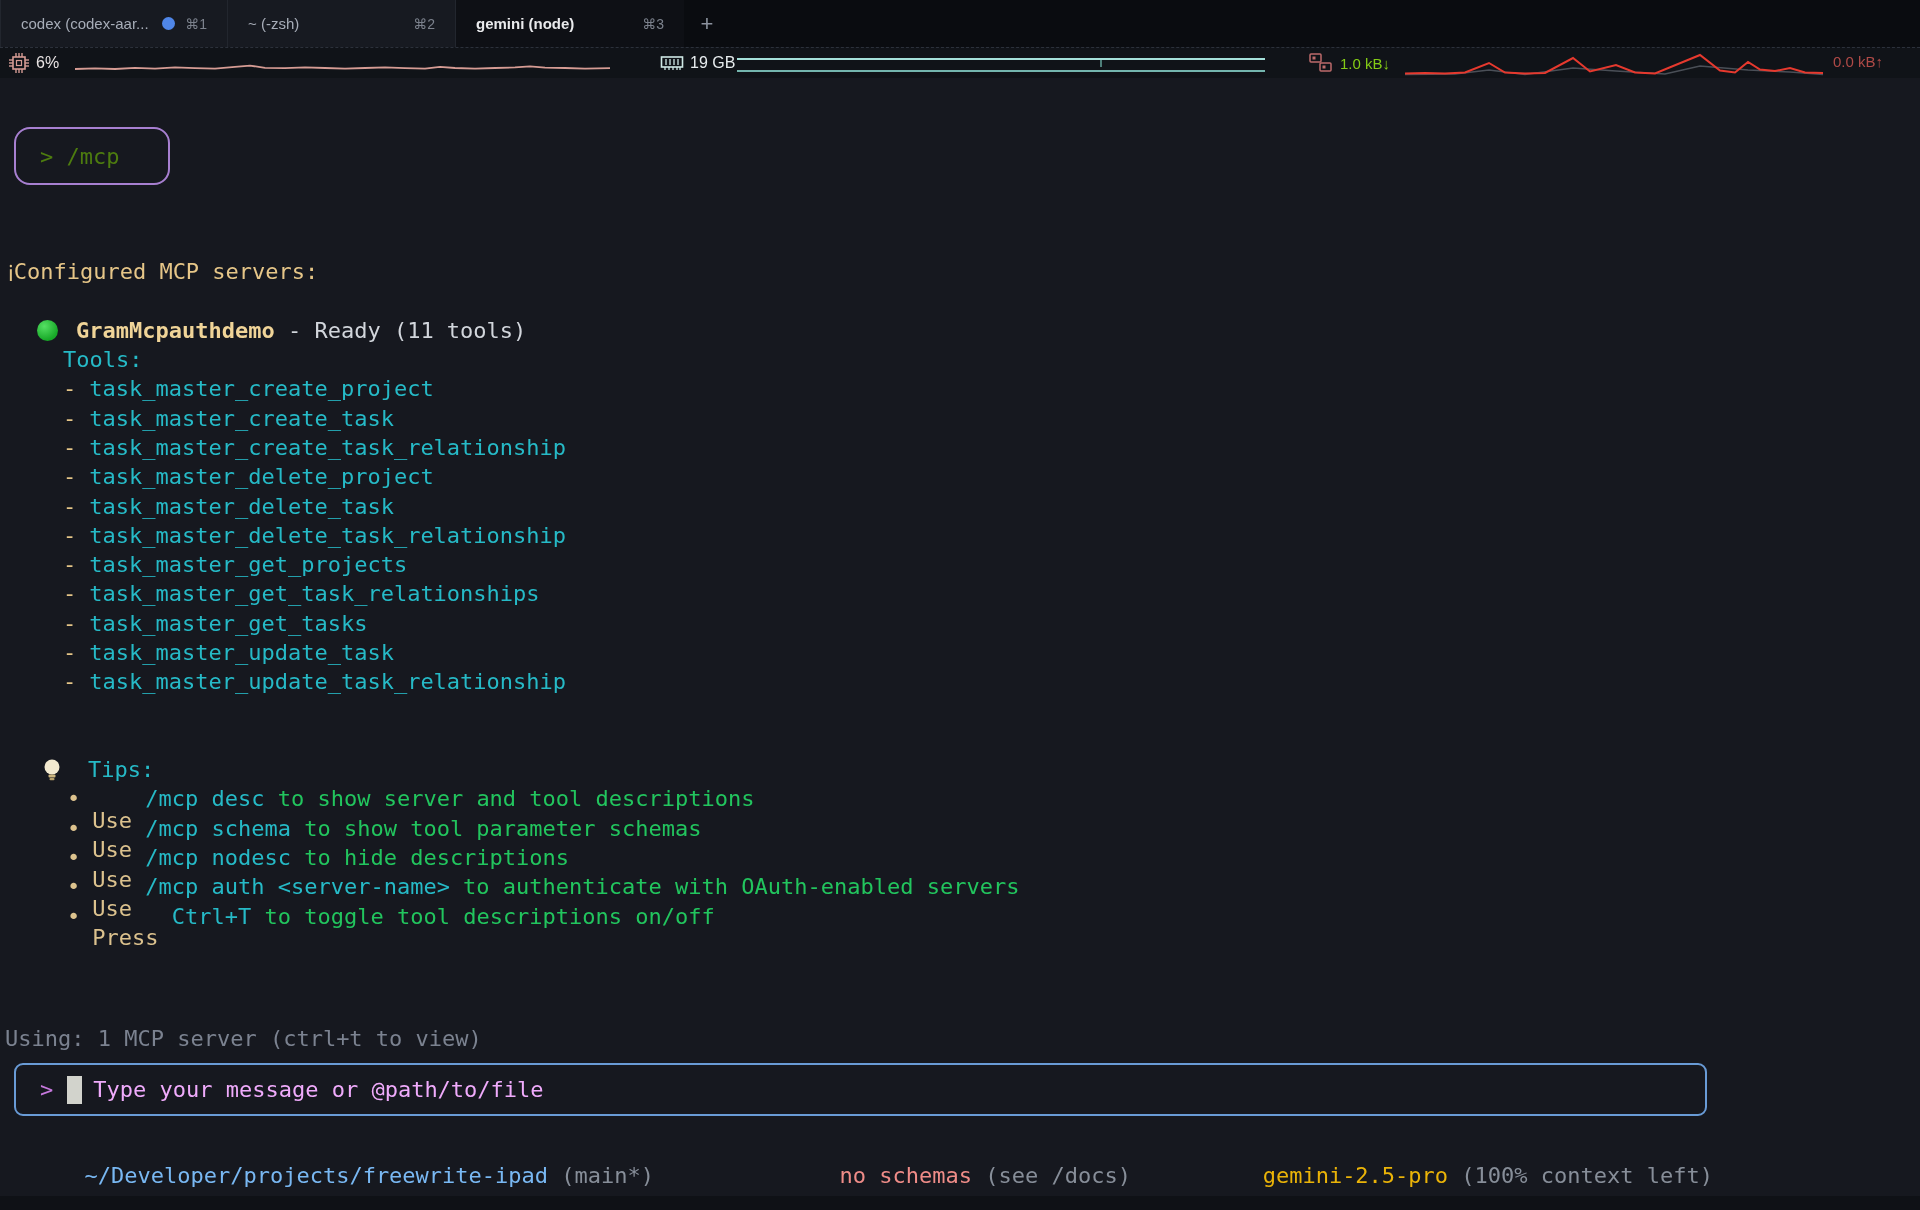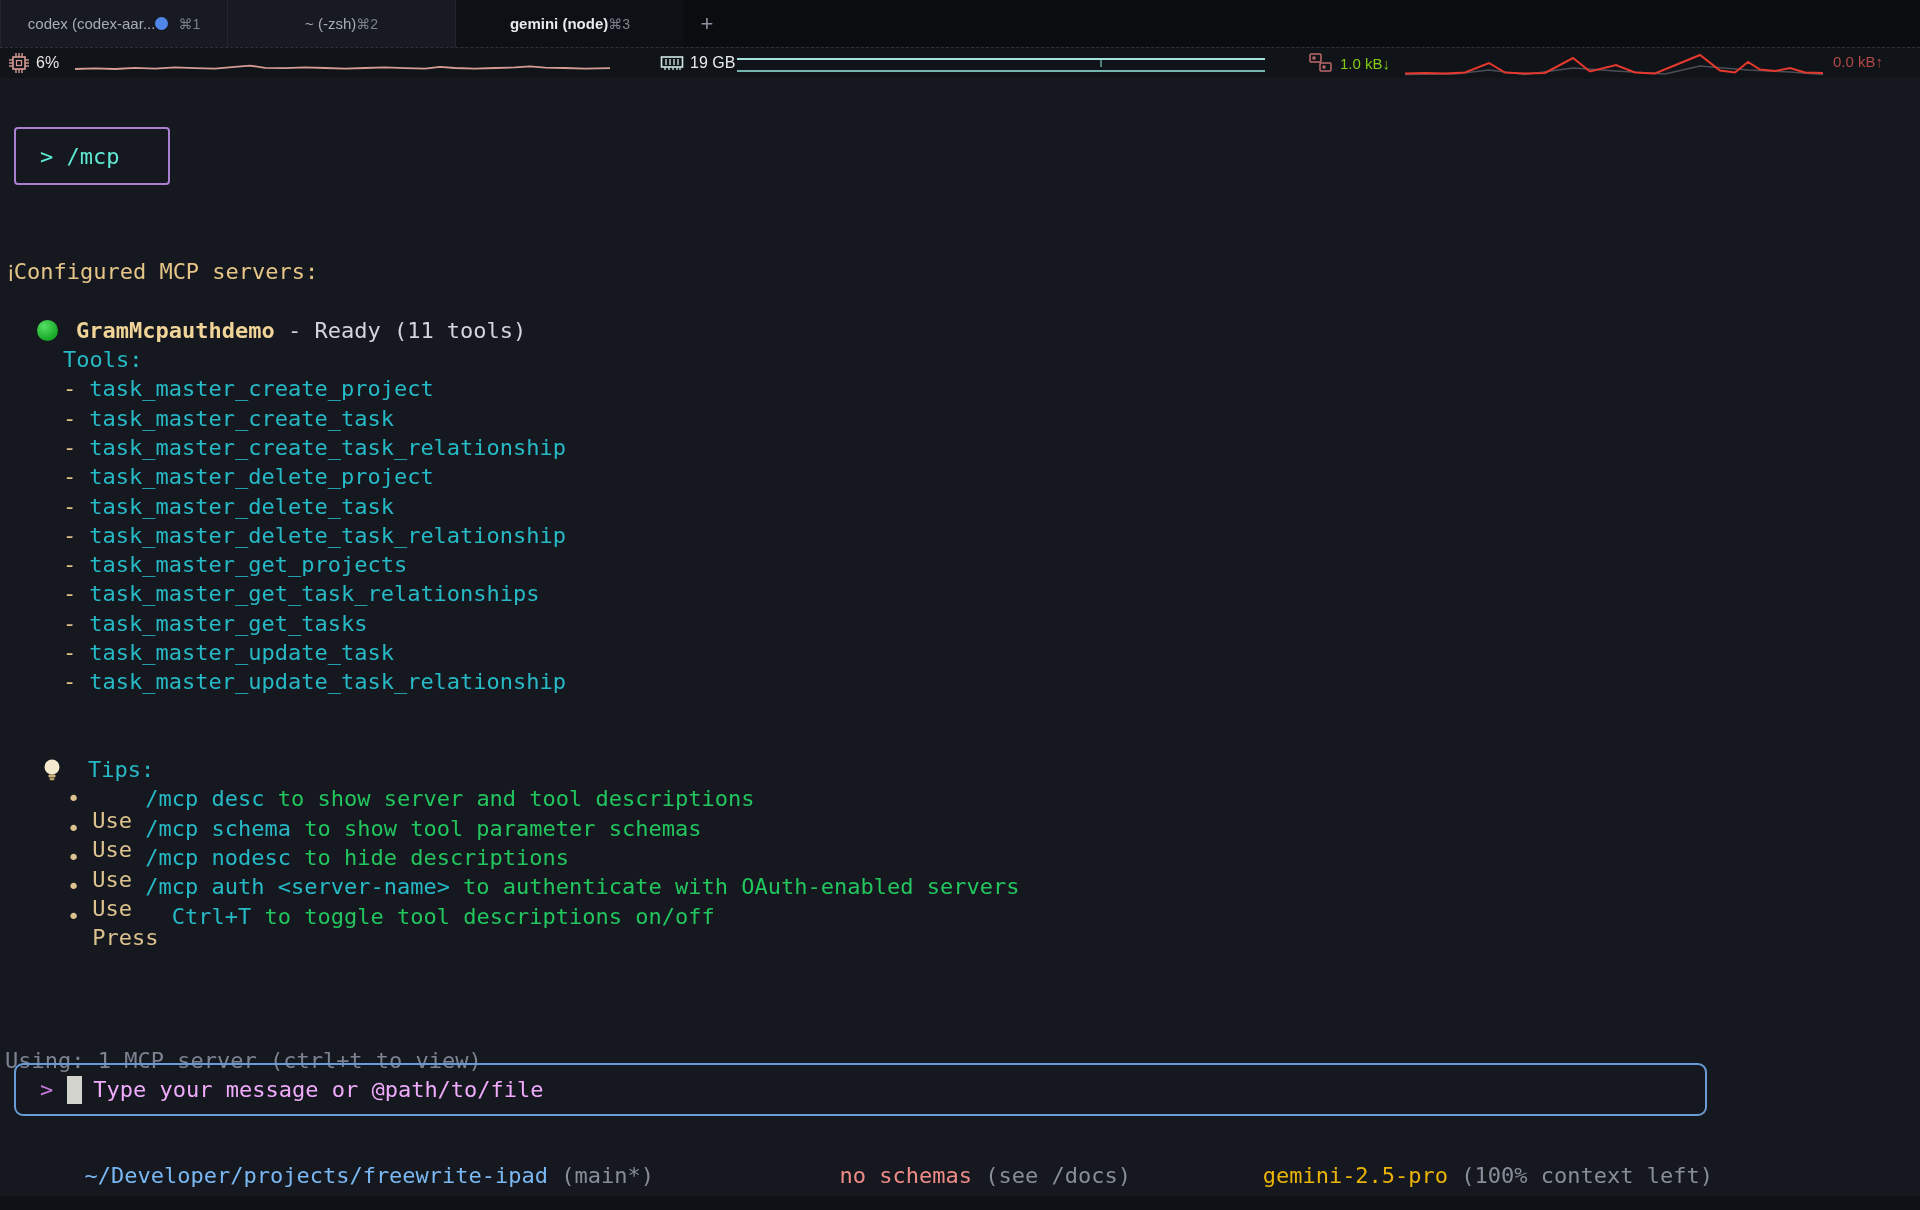--- a/index.html
+++ b/index.html
@@ -4,21 +4,21 @@
 <style>
   * { margin:0; padding:0; box-sizing:border-box; }
   html,body { width:1920px; height:1210px; background:#16181f; overflow:hidden; }
   .stage { position:relative; width:1920px; height:1210px; background:#16181f;
            font-family:"DejaVu Sans Mono","Liberation Mono",monospace; }
 
   
   .tabbar { position:absolute; left:0; top:0; width:1920px; height:47px;
             background:#0a0c10; display:flex; align-items:stretch;
             font-family:"Liberation Sans","DejaVu Sans",sans-serif; }
-  .tab { width:228px; display:flex; align-items:center; justify-content:center;
+  .tab { width:228px; display:flex; align-items:center; justify-content:space-between;
          padding:0 20px; background:#171a21; border-right:1px solid #22262e;
          color:#a7adb8; font-size:15px; cursor:default; }
   .tab:first-child { border-left:1px solid #22262e; }
   .tab .tab-label { overflow:hidden; white-space:nowrap; }
   .tab.active { background:#0e1015; color:#e9eaec; font-weight:600; border-right:none; }
   .tab-right { display:flex; align-items:center; gap:10px; }
   .tab-shortcut { color:#7c828d; font-size:14px; font-weight:400; }
   .tab-dot { width:13px; height:13px; border-radius:50%; background:#4f86e8; }
   .newtab { display:flex; align-items:center; justify-content:center; width:46px;
             color:#8b929e; font-size:22px; font-weight:300; }
@@ -35,22 +35,22 @@
   .sb-mem-label { color:#e7ecee; font-size:16px; }
   .mem-graph { position:absolute; left:737px; top:10px; width:528px; height:14px;
                border-top:2px solid #a5e0da; border-bottom:2px solid #74b5ae; }
   .mem-tick { position:absolute; left:363px; top:0; width:2px; height:7px; background:#4e7f7a; }
   .sb-net   { left:1308px; }
   .net-label { color:#84cc16; font-size:15px; }
   .sb-net-graph { position:absolute; left:1405px; top:2px; }
   .net-up-label { position:absolute; left:1833px; top:5px; color:#b04a47; font-size:15px; }
 
   .cmd-box { position:absolute; left:14px; top:127px; width:156px; height:58px;
-             border:2px solid #a77fd0; border-radius:4px; display:flex; align-items:center;
-             padding-left:24px; color:#5eead4; font-size:22px; }
+             border:2px solid #a77fd0; border-radius:16px; display:flex; align-items:center;
+             padding-left:24px; color:#4d7c0f; font-size:22px; }
 
   .out-block { position:absolute; left:0; top:257px; width:1920px; }
   .tline { height:29.3px; display:flex; align-items:center; font-size:22px; white-space:pre; }
   .l-configured { padding-left:8px; }
   .c-cream  { color:#e6c688; }
   .c-cream-b{ color:#f0d498; font-weight:bold; }
   .c-gray   { color:#d2d6dc; }
   .c-cyan   { color:#26bac7; }
   .l-server { padding-left:37px; }
   .green-dot { width:21px; height:21px; border-radius:50%;
@@ -59,21 +59,21 @@
   .l-tools-label { padding-left:63px; }
   .l-tool { padding-left:63px; }
   .tool-dash { color:#e6c688; margin-right:13px; }
   .l-tips-header { padding-left:42px; }
   .bulb { margin-right:26px; }
   .l-tip { padding-left:67px; }
   .tip-bullet { color:#dcc28e; margin-right:12px; }
   .tip-lead { color:#dcc28e;margin-top:43px; }
   .tip-rest { color:#22c55e; }
 
-  .using-line { position:absolute; left:5px; top:1048px; font-size:22px; color:#7b8290; white-space:pre; }
+  .using-line { position:absolute; left:5px; top:1026px; font-size:22px; color:#7b8290; white-space:pre; }
 
   .inputbox { position:absolute; left:14px; top:1063px; width:1693px; height:53px;
               border:2px solid #699bd6; border-radius:9px; display:flex; align-items:center;
               padding-left:24px; font-size:22px; cursor:text; }
   .prompt { color:#c678dd; margin-right:14px; }
   .cursor-block { width:15px; height:28px; background:#d2d3cc; margin-right:11px; flex:0 0 auto; }
   .placeholder { color:#f0abfc; }
 
   .footer { position:absolute; left:0; top:1138px; width:1920px; height:30px; font-size:22px; white-space:pre; }
   .f-left { position:absolute; left:5px; top:0; }

